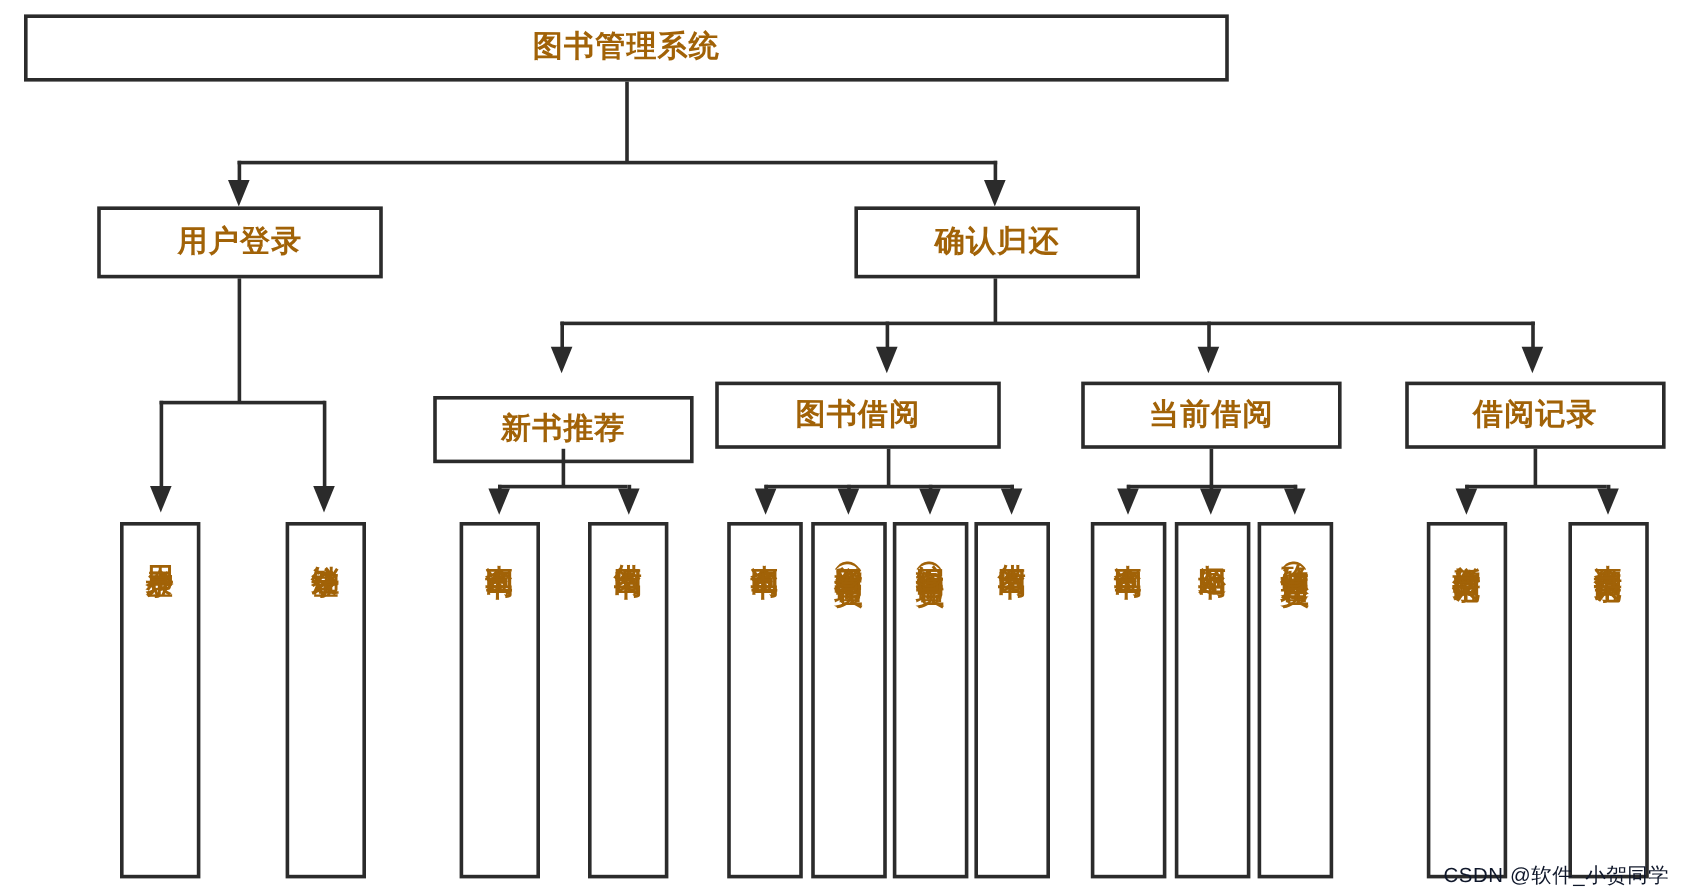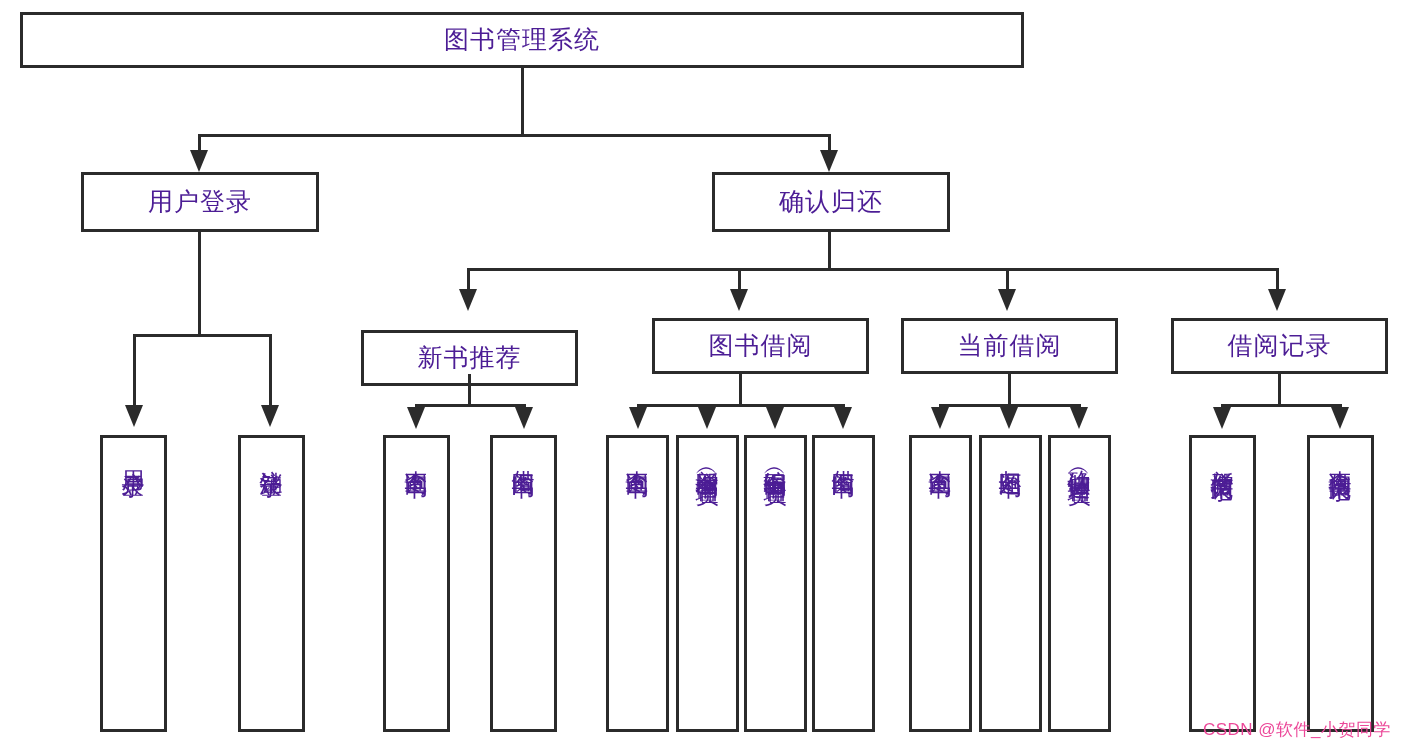--- a/index.html
+++ b/index.html
@@ -18,21 +18,22 @@
     overflow: hidden;
   }
   .node {
     position: absolute;
     box-sizing: border-box;
     background: #ffffff;
     border: 3px solid #2b2b2b;
     display: flex;
     align-items: center;
     justify-content: center;
-    color: #4c1d95;
+    color: #a16207;
+    font-weight: bold;
   }
   .node.h {
     font-size: 25px;
     letter-spacing: 1px;
     line-height: 1.1;
   }
   .node.leaf {
     font-size: 23px;
     letter-spacing: 2px;
     line-height: 1.05;
@@ -58,21 +59,21 @@
     height: 0;
     border-left: 9px solid transparent;
     border-right: 9px solid transparent;
     border-top: 22px solid #2b2b2b;
   }
   #watermark {
     position: absolute;
     right: 14px;
     bottom: 6px;
     font-size: 17px;
-    color: #ec4899;
+    color: #0f172a;
     letter-spacing: 0.5px;
     white-space: nowrap;
     pointer-events: none;
   }
 </style>
 </head>
 <body>
 
 <div id="stage">
 
@@ -110,21 +111,21 @@
   <div class="edge v" style="left:738px; top:268px; height:28px;"></div>
   <div class="arrow" style="left:730px; top:289px;"></div>
   <div class="edge v" style="left:1006px; top:268px; height:28px;"></div>
   <div class="arrow" style="left:998px; top:289px;"></div>
   <div class="edge v" style="left:1276px; top:268px; height:28px;"></div>
   <div class="arrow" style="left:1268px; top:289px;"></div>
 
   <div class="node h" style="left:361px; top:330px; width:217px; height:56px;">
     <span>新书推荐</span>
   </div>
-  <div class="node h" style="left:652px; top:318px; width:217px; height:56px;">
+  <div class="node h" style="left:596px; top:318px; width:238px; height:56px;">
     <span>图书借阅</span>
   </div>
   <div class="node h" style="left:1171px; top:318px; width:217px; height:56px;">
     <span>借阅记录</span>
   </div>
   <div class="node h" style="left:901px; top:318px; width:217px; height:56px;">
     <span>当前借阅</span>
   </div>
 
   <div class="edge v" style="left:468px; top:374px; height:32px;"></div>

